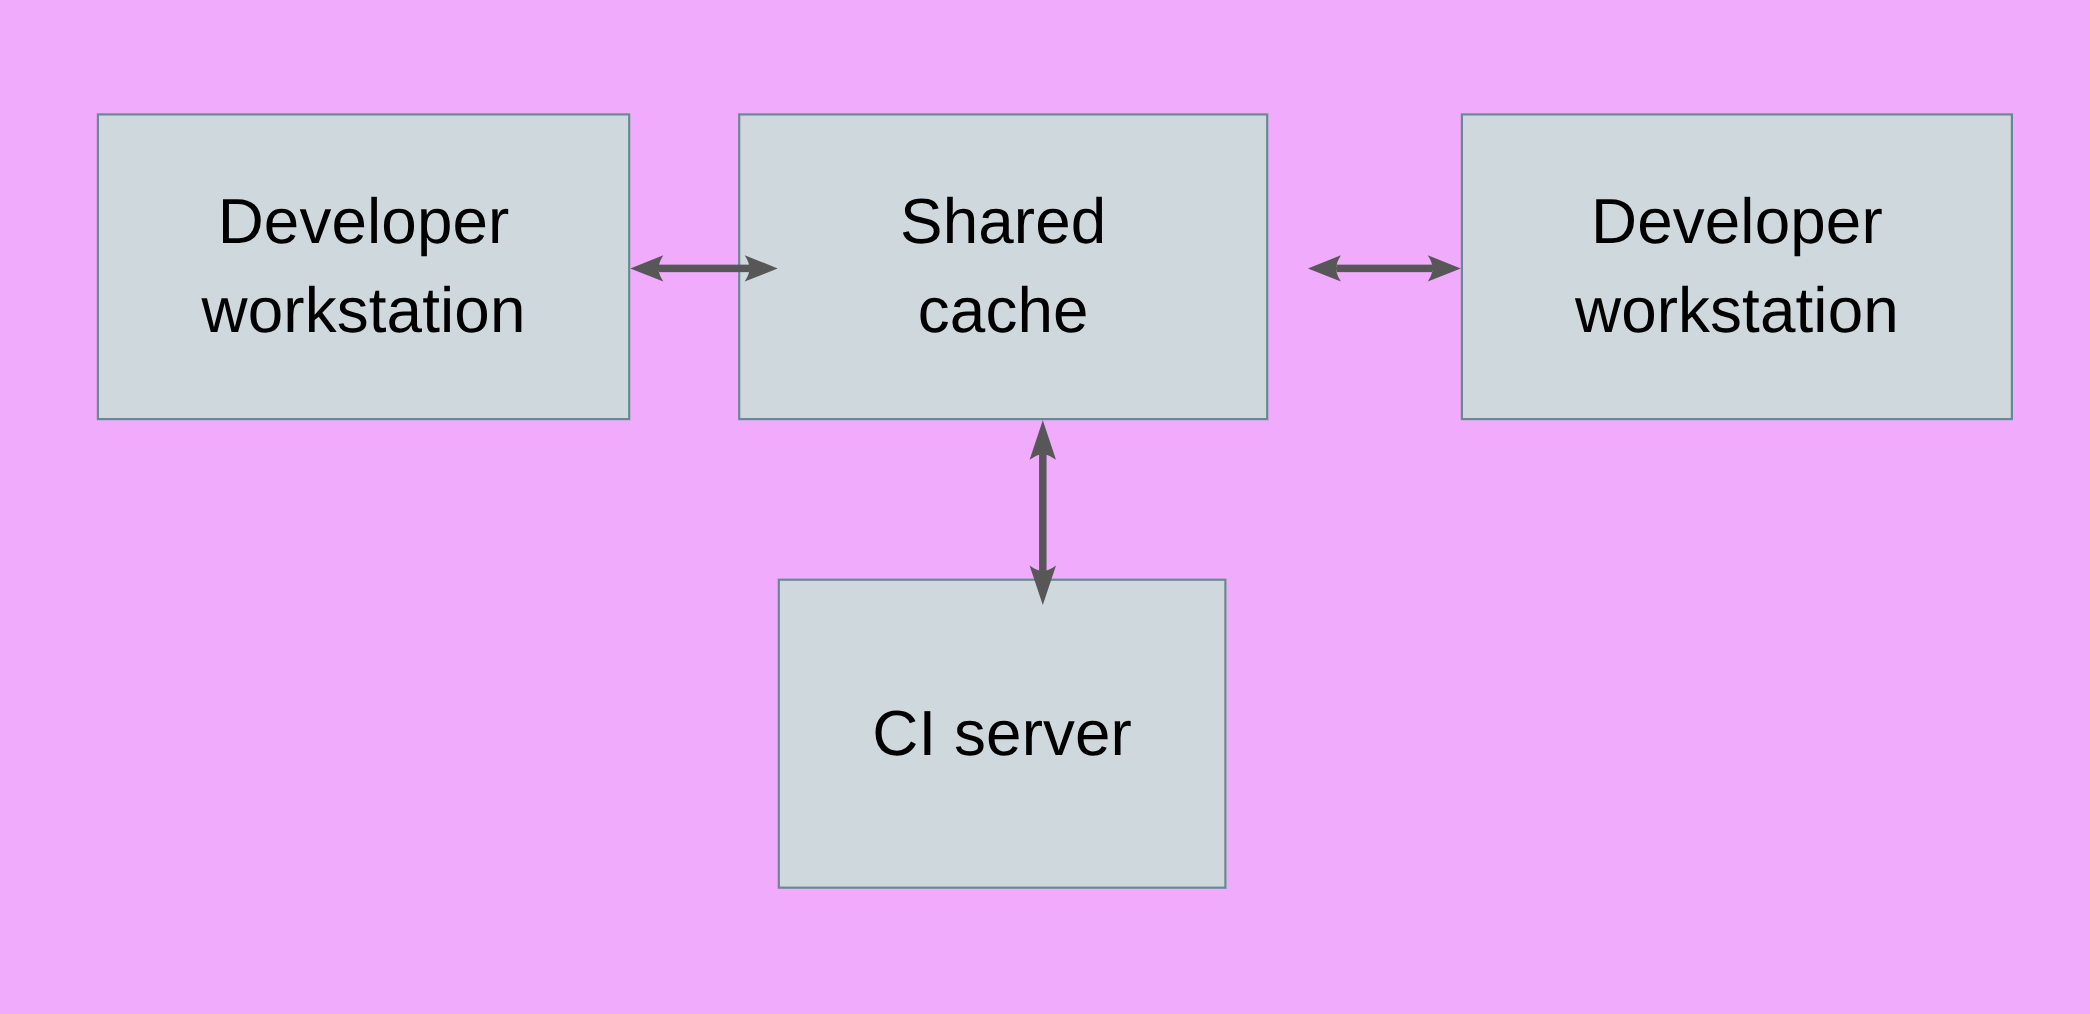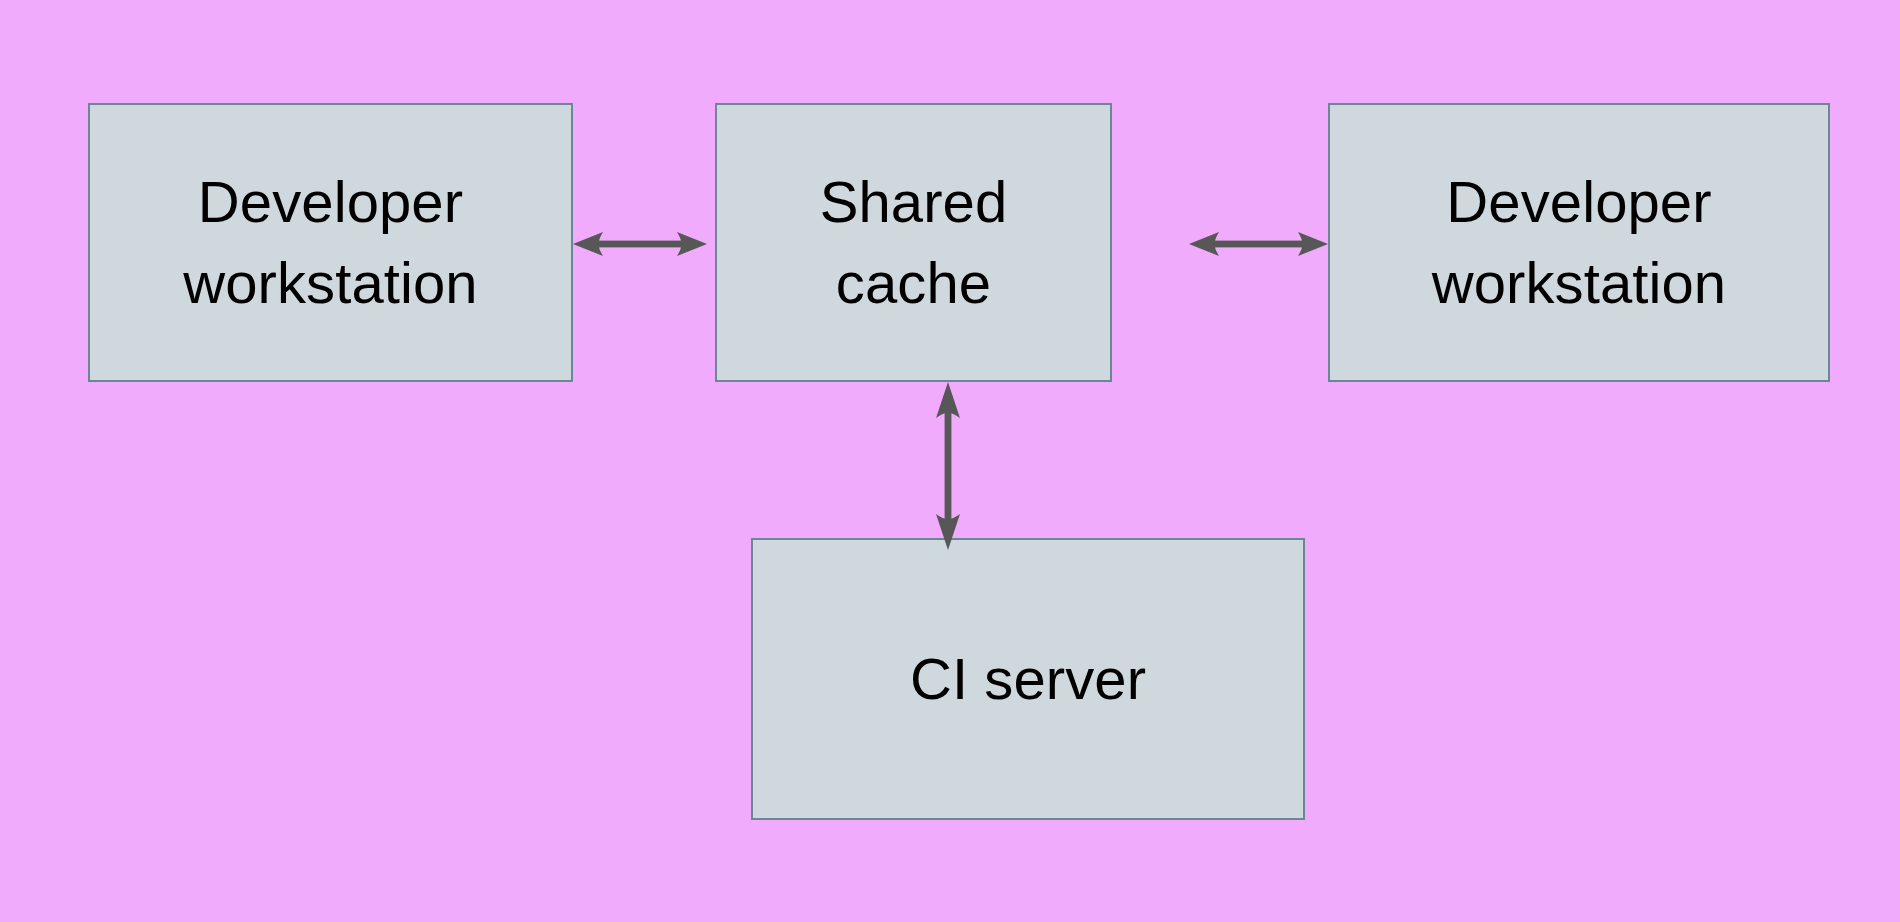--- a/index.html
+++ b/index.html
@@ -33,23 +33,23 @@
     font-size: 58px;
     line-height: 1.38;
     color: #000000;
     font-weight: 400;
     letter-spacing: 0.1px;
     padding: 0 8px;
     white-space: pre-line;
   }
   
   #node-dev-left    { left: 88px;   top: 103px; width: 485px; height: 279px; }
-  #node-shared      { left: 715px;  top: 103px; width: 397px; height: 279px; }
+  #node-shared      { left: 671px;  top: 103px; width: 482px; height: 279px; }
   #node-dev-right   { left: 1328px; top: 103px; width: 502px; height: 279px; }
-  #node-ci          { left: 707px;  top: 538px; width: 554px; height: 282px; margin-left: 44px; }
+  #node-ci          { left: 707px;  top: 526px; width: 408px; height: 282px; }
 
   .connector {
     position: absolute;
     overflow: visible;
   }
   #conn-left-shared  { left: 573px;  top: 218px; width: 134px; height: 52px; }
   #conn-shared-right { left: 1189px; top: 218px; width: 139px; height: 52px; }
   #conn-shared-ci    { left: 922px;  top: 382px; width: 52px;  height: 168px; }
 
   .arrow-stroke { fill: #575757; }

